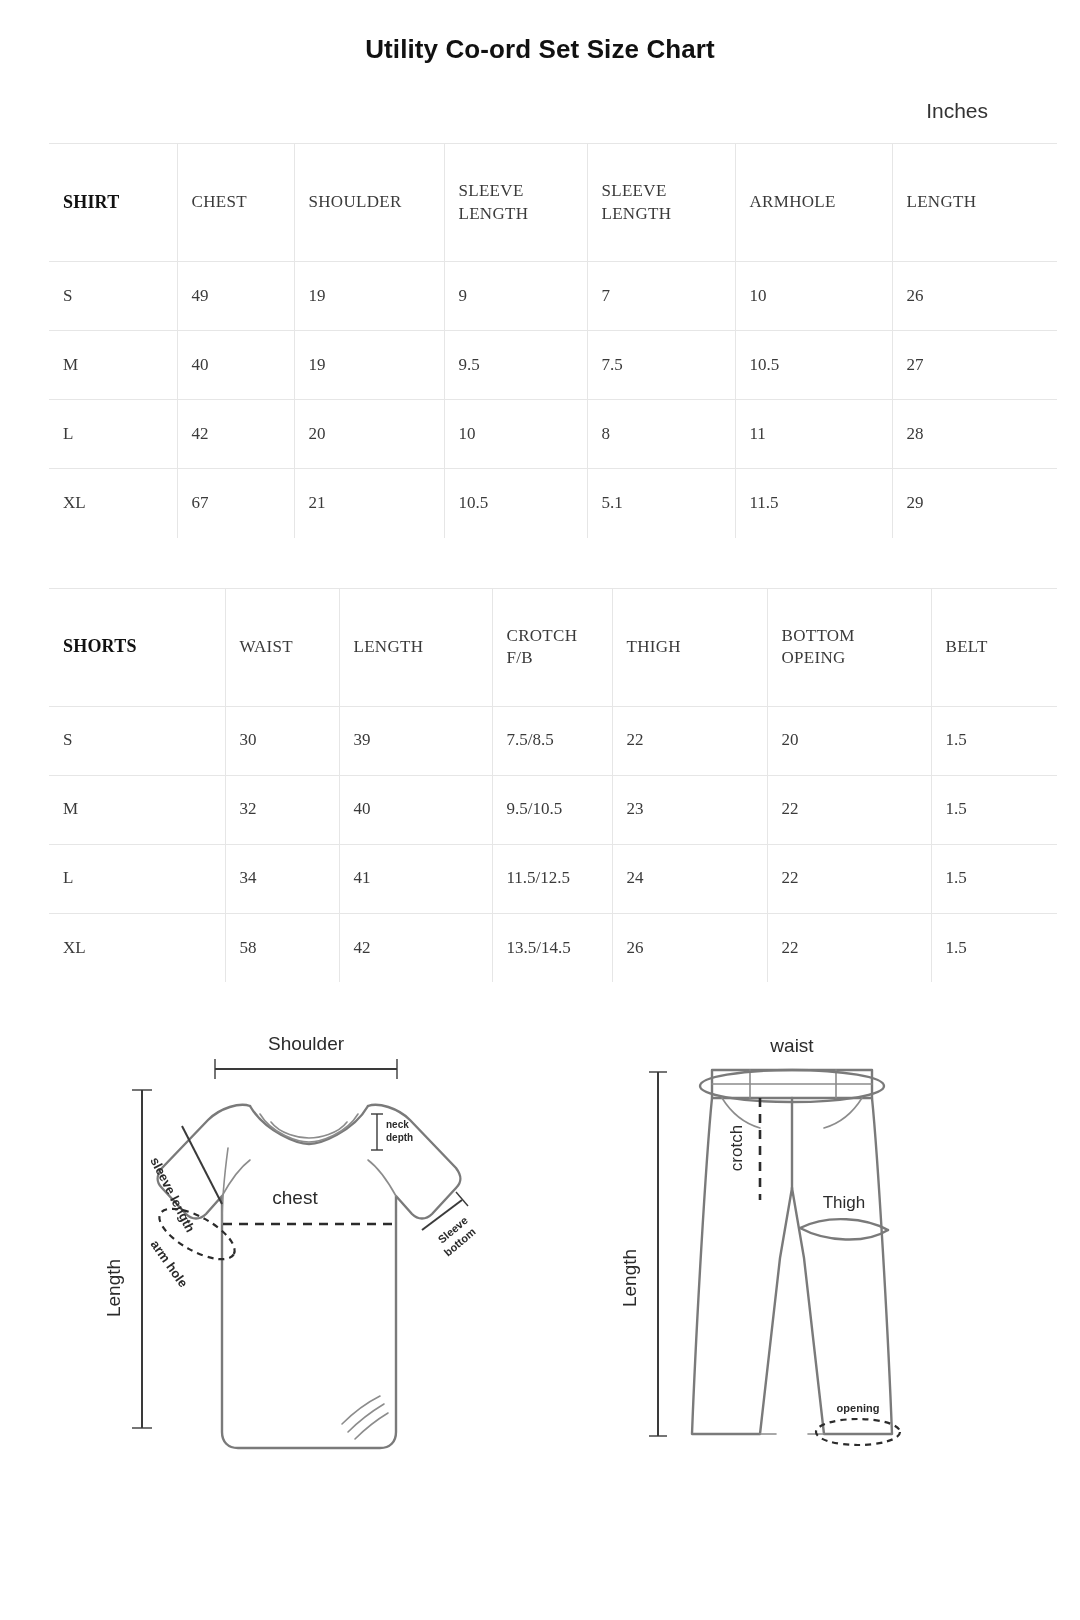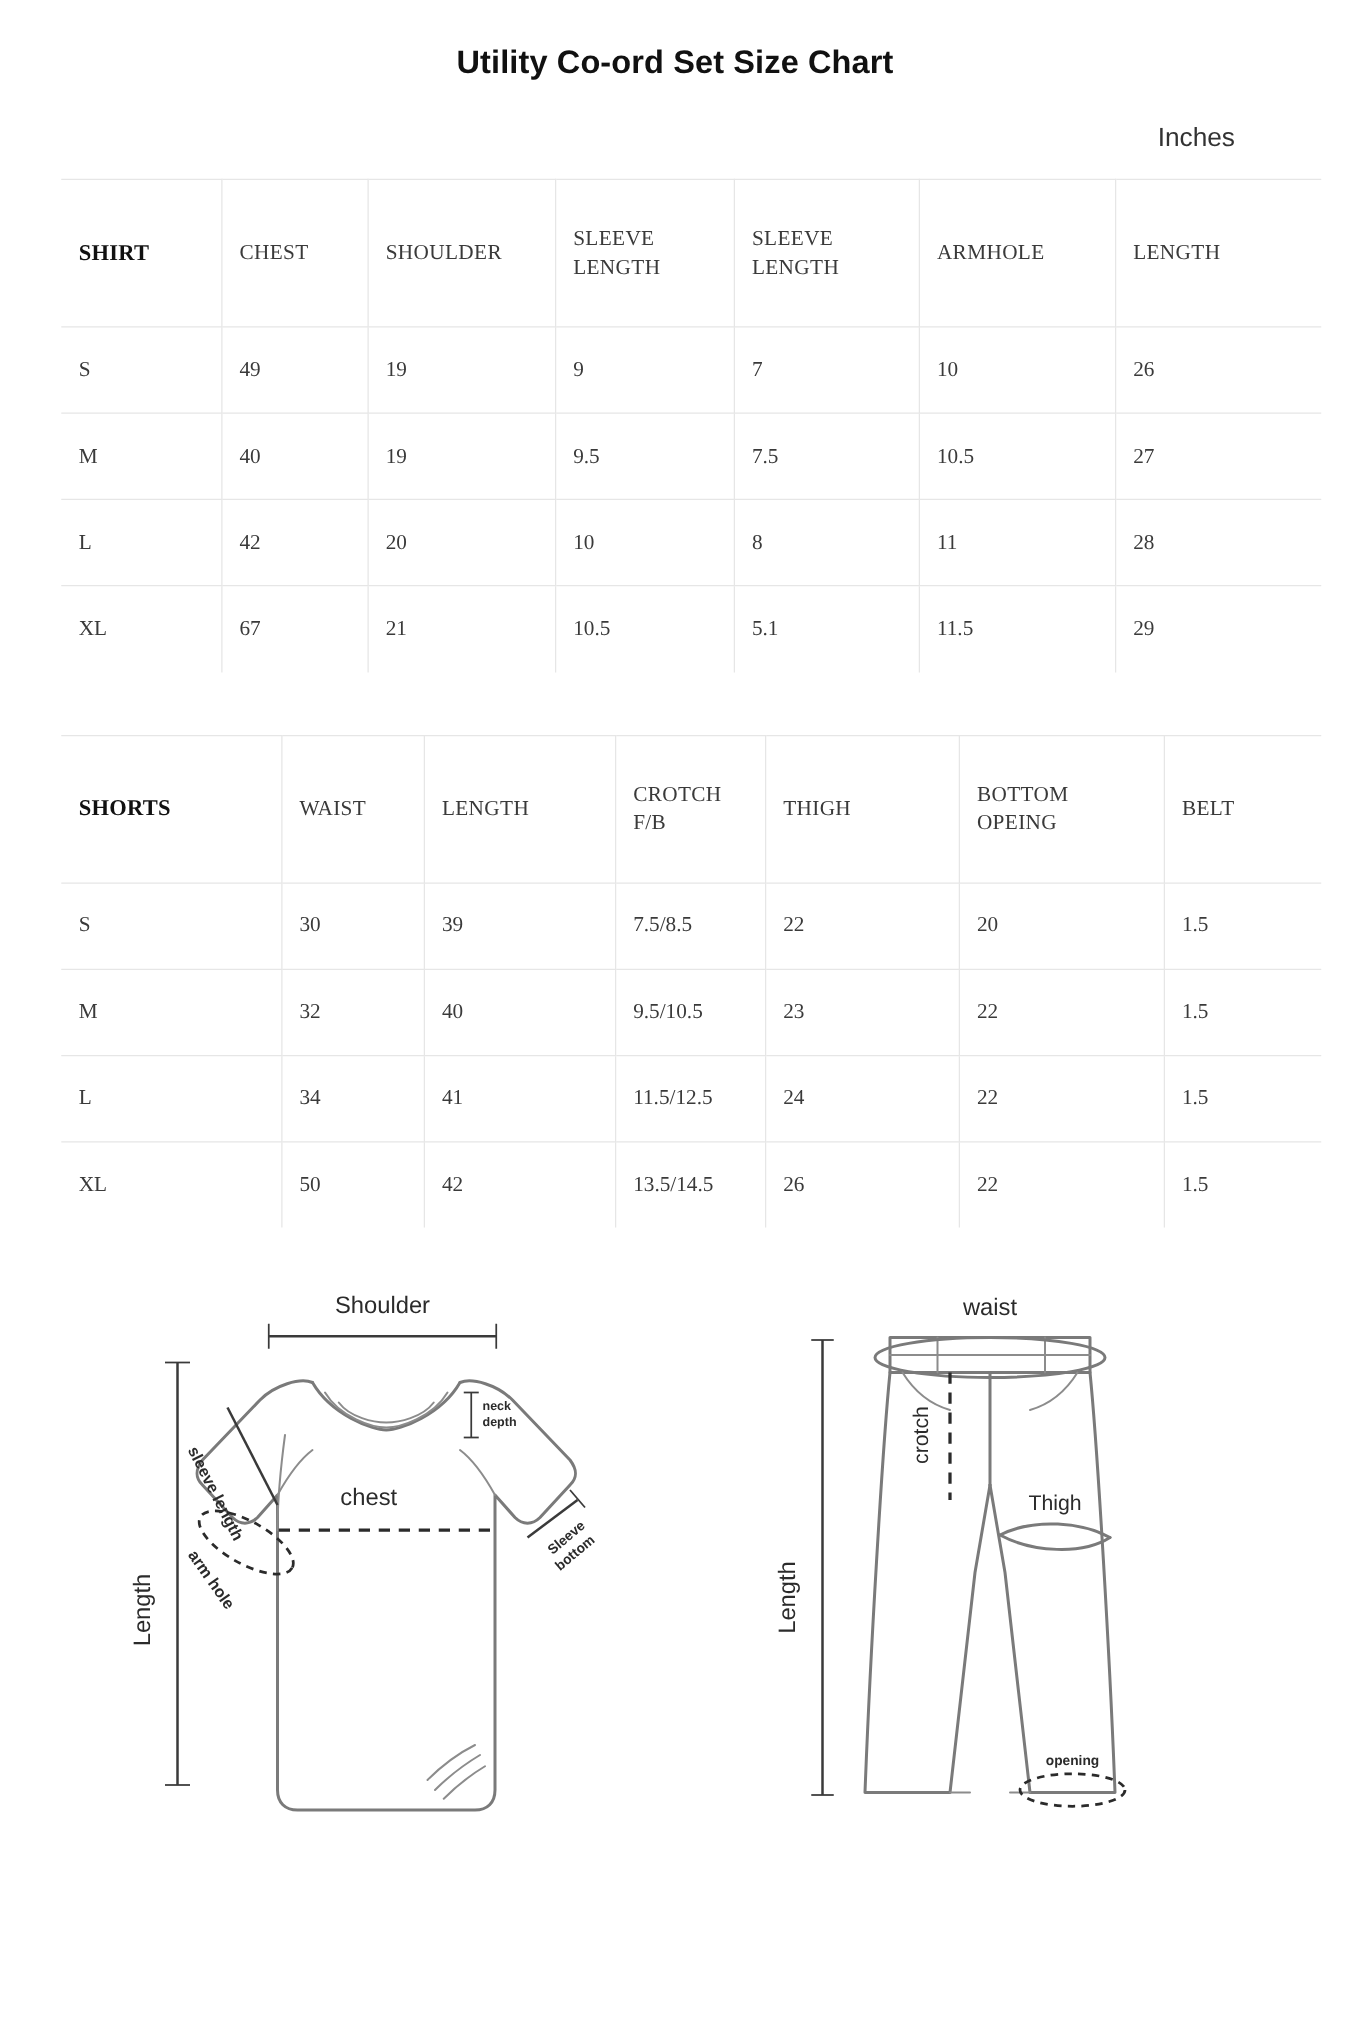--- a/index.html
+++ b/index.html
@@ -212,21 +212,21 @@
             <td class="rowlabel">L</td>
             <td>34</td>
             <td>41</td>
             <td>11.5/12.5</td>
             <td>24</td>
             <td>22</td>
             <td>1.5</td>
           </tr>
           <tr class="body">
             <td class="rowlabel">XL</td>
-            <td>50</td>
+            <td>58</td>
             <td>42</td>
             <td>13.5/14.5</td>
             <td>26</td>
             <td>22</td>
             <td>1.5</td>
           </tr>
         </tbody>
     </table>
   </div>
 

